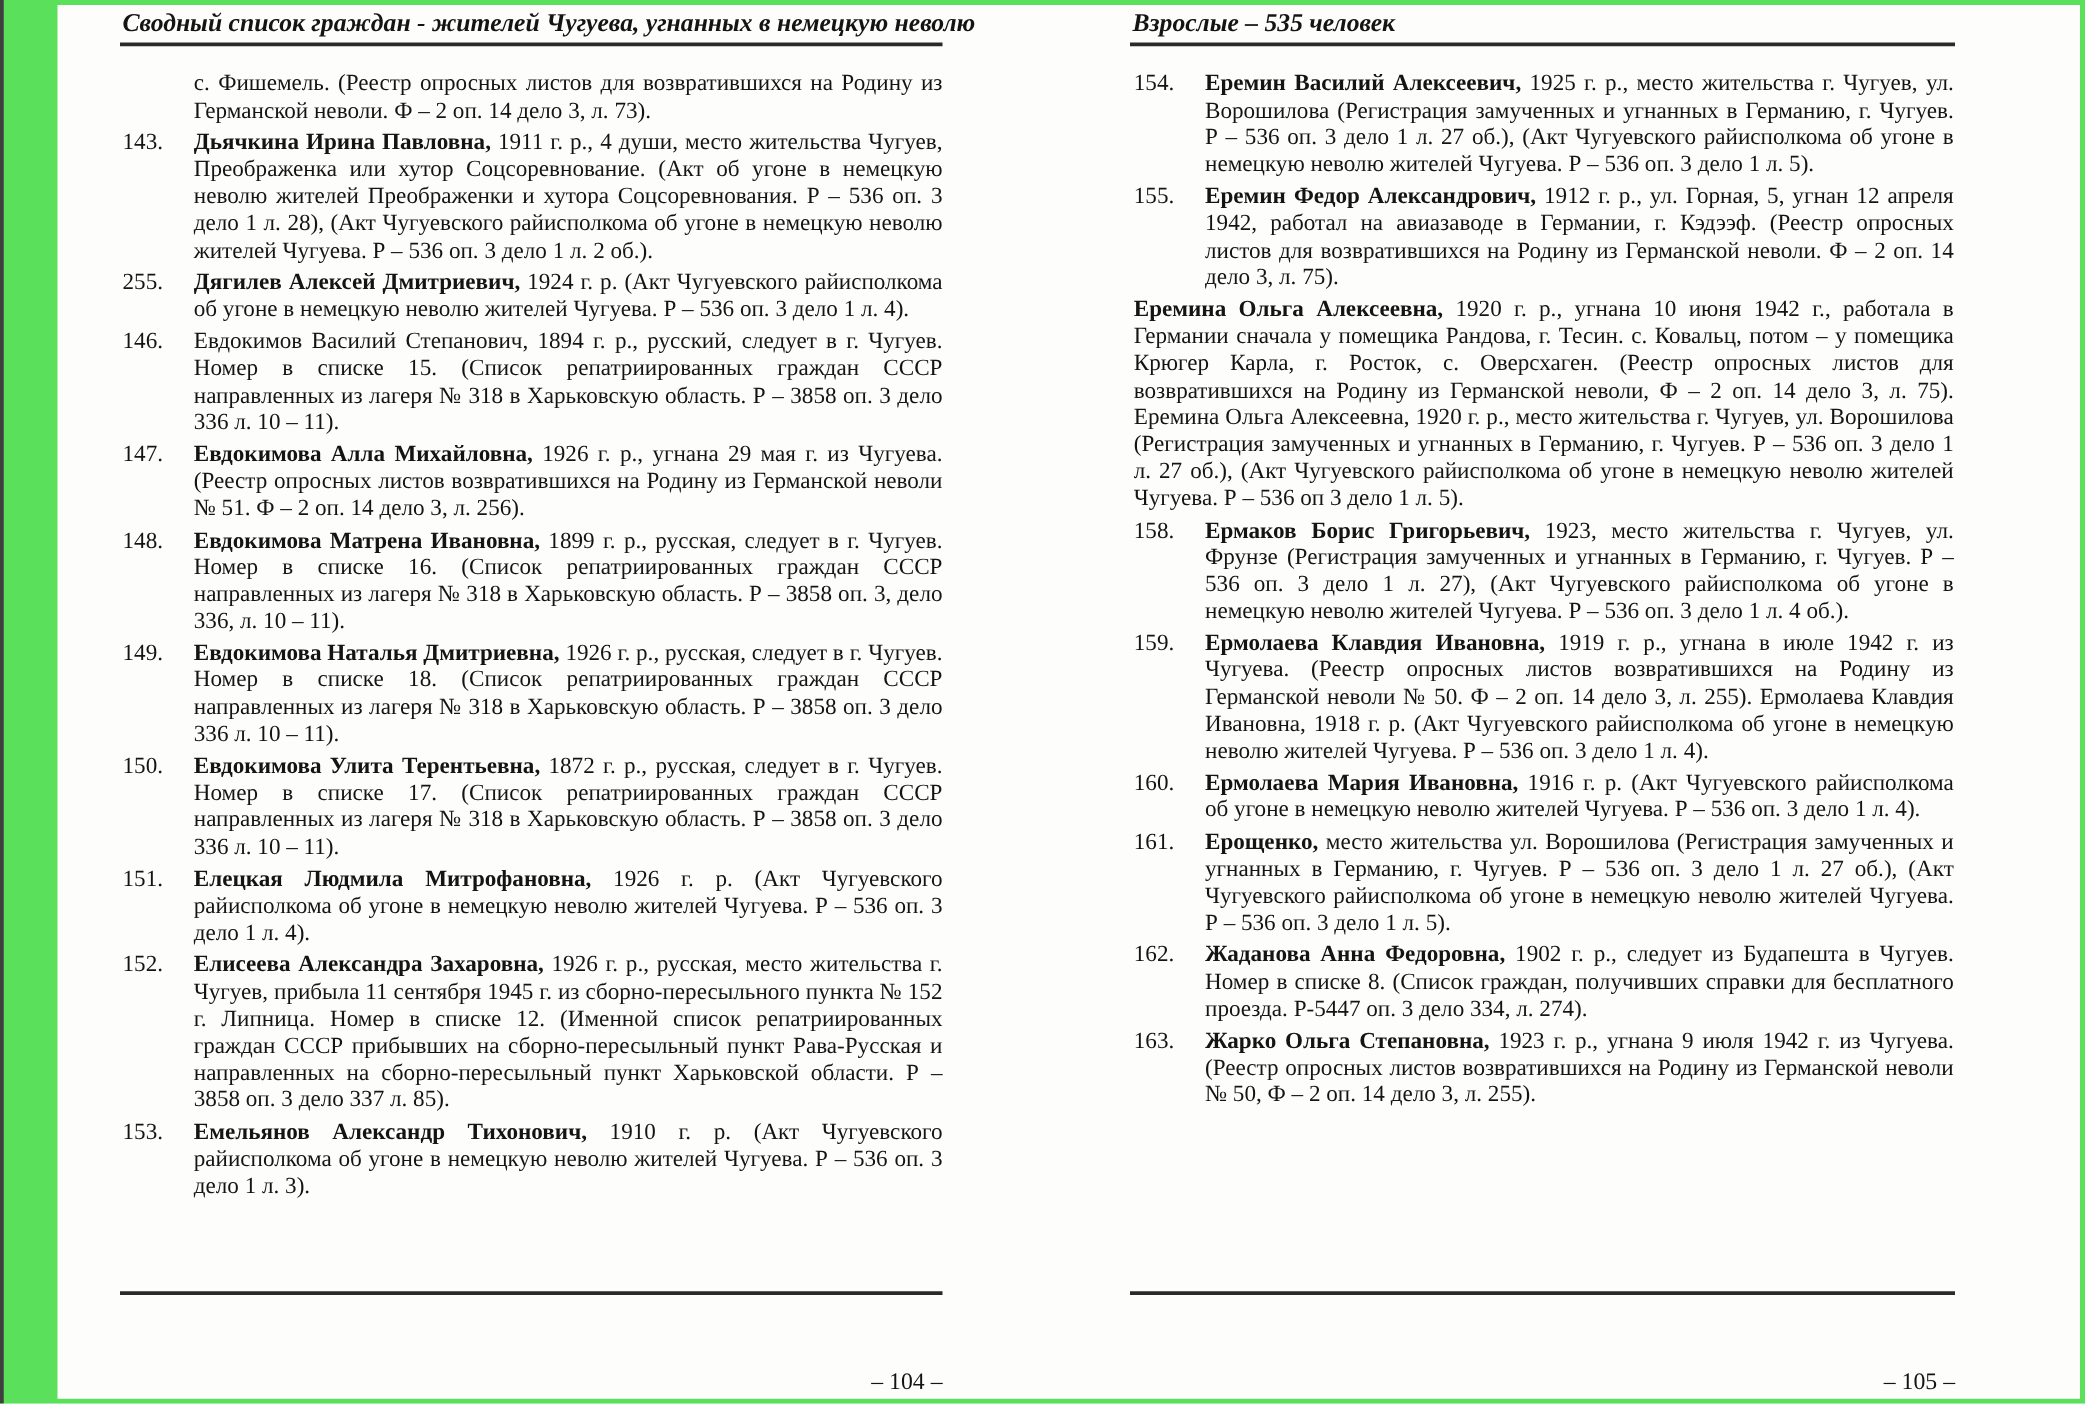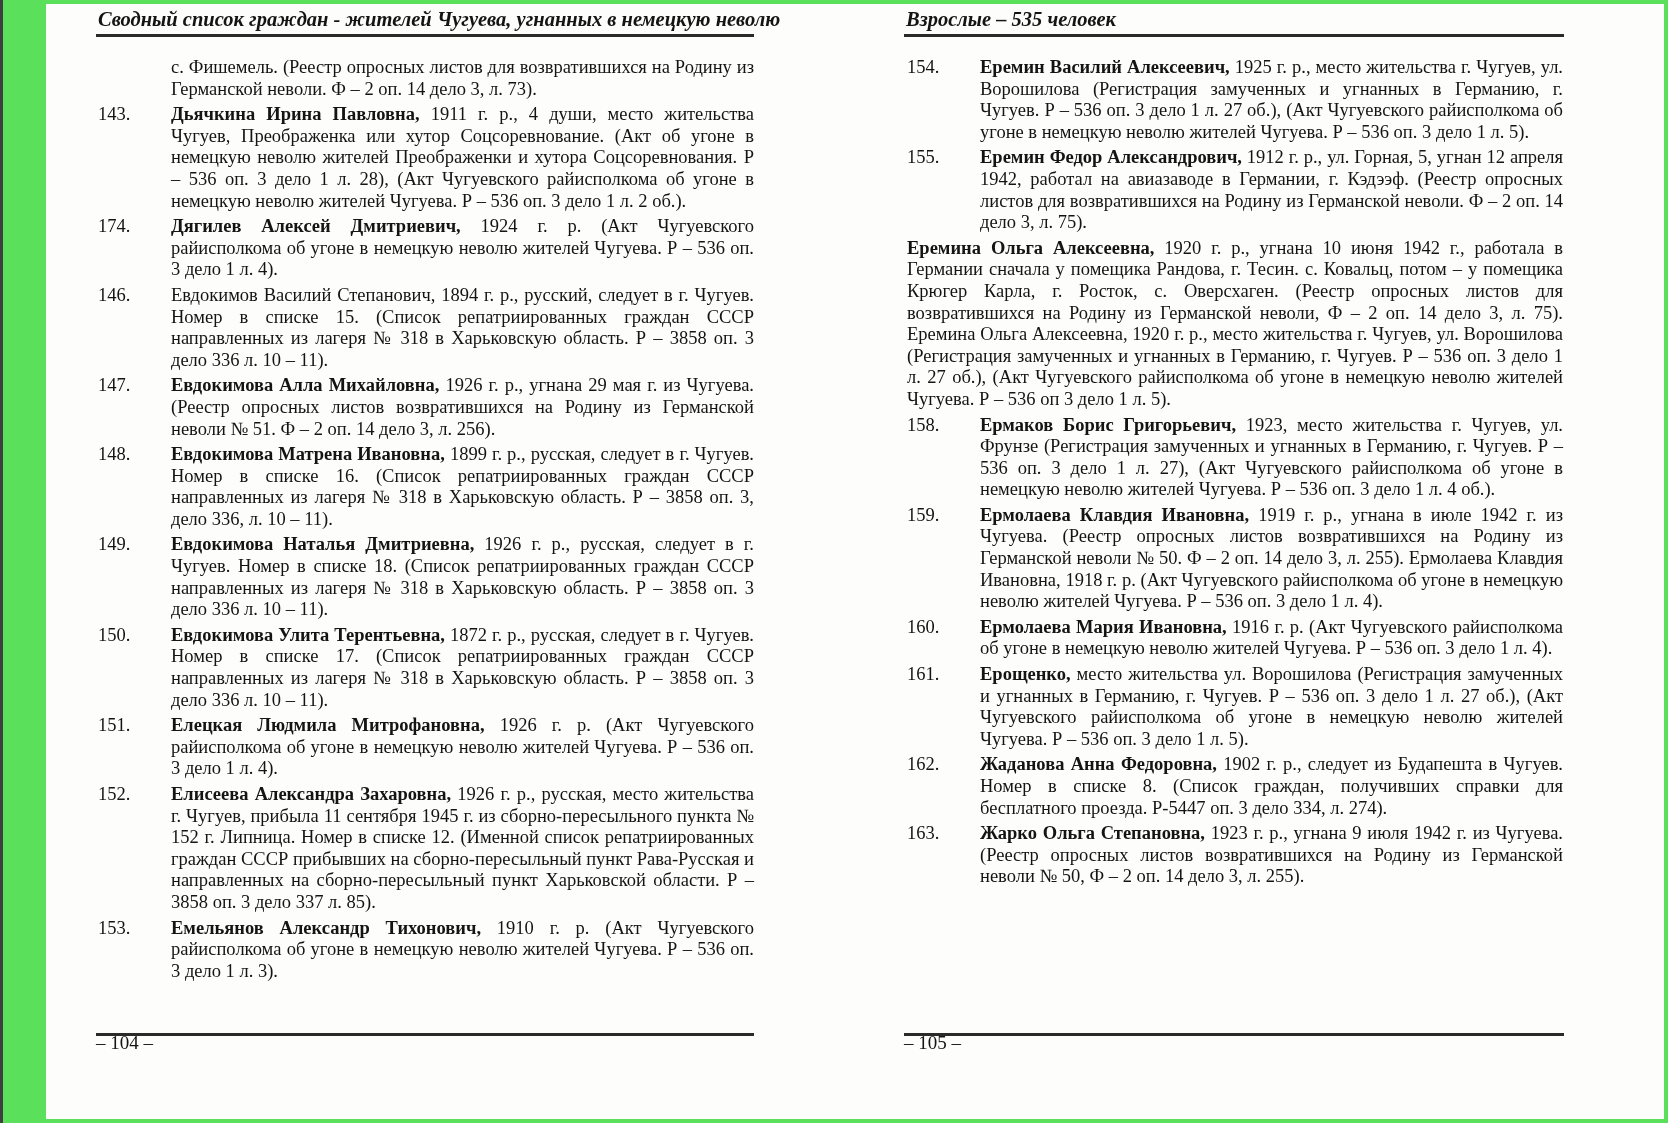--- a/index.html
+++ b/index.html
@@ -34,40 +34,40 @@
   .header-rule {
     position: absolute; top: 30px; height: 3px; background: #2a2a2a;
   }
   .header-rule.left  { left: 50px;  width: 658px; }
   .header-rule.right { left: 858px; width: 660px; }
 
   .column { position: absolute; top: 53px; width: 656px; }
   .column.left  { left: 52px; }
   .column.right { left: 861px; }
 
-  .entry { display: flex; margin: 0 0 4px 0; gap: 16px; }
+  .entry { display: flex; margin: 0 0 4px 0; }
   .num {
     flex: 0 0 57px; width: 57px;
     font-size: 18.5px; line-height: 21.6px;
   }
   .txt {
     flex: 1 1 auto; margin: 0;
     font-size: 18.5px; line-height: 21.6px;
     text-align: justify;
   }
   .txt b { font-weight: bold; font-family: Liberation Serif, serif; }
 
   .footer-rule {
     position: absolute; top: 1029px; height: 3px; background: #2a2a2a;
   }
   .footer-rule.left  { left: 50px;  width: 658px; }
   .footer-rule.right { left: 858px; width: 660px; }
   .page-number {
-    position: absolute; top: 1028px; height: 24px;
-    font-size: 19px; text-align: left;
+    position: absolute; top: 1091px; height: 24px;
+    font-size: 19px; text-align: right;
   }
   .page-number.left  { left: 50px;  width: 658px; }
   .page-number.right { left: 858px; width: 660px; }
 </style>
 </head>
 <body>
 
 <div class="frame">
   <div class="dark-edge"></div>
   <div class="sheet">
@@ -83,21 +83,21 @@
     <p class="txt"><b></b><span>с. Фишемель. (Реестр опросных листов для возвратившихся на Родину из Германской неволи. Ф – 2 оп. 14 дело 3, л. 73).</span></p>
   </div>
 
   <div class="entry">
     <span class="num">143.</span>
     <p class="txt"><b>Дьячкина Ирина Павловна,</b><span> 1911 г. р., 4 души, место жительства Чугуев, Преображенка или хутор Соцсоревнование. (Акт об угоне в немецкую неволю жителей Преображенки и хутора Соцсоревнования. Р – 536 оп. 3 дело 1 л. 28), (Акт Чугуевского райисполкома об угоне в немецкую неволю жителей Чугуева. Р – 536 оп. 3 дело 1 л. 2 об.).</span></p>
   </div>
 
 
   <div class="entry">
-    <span class="num">174.</span>
+    <span class="num">255.</span>
     <p class="txt"><b>Дягилев Алексей Дмитриевич,</b><span> 1924 г. р. (Акт Чугуевского райисполкома об угоне в немецкую неволю жителей Чугуева. Р – 536 оп. 3 дело 1 л. 4).</span></p>
   </div>
 
   <div class="entry">
     <span class="num">146.</span>
     <p class="txt"><b></b><span>Евдокимов Василий Степанович, 1894 г. р., русский, следует в г. Чугуев. Номер в списке 15. (Список репатриированных граждан СССР направленных из лагеря № 318 в Харьковскую область. Р – 3858 оп. 3 дело 336 л. 10 – 11).</span></p>
   </div>
 
   <div class="entry">
     <span class="num">147.</span>

